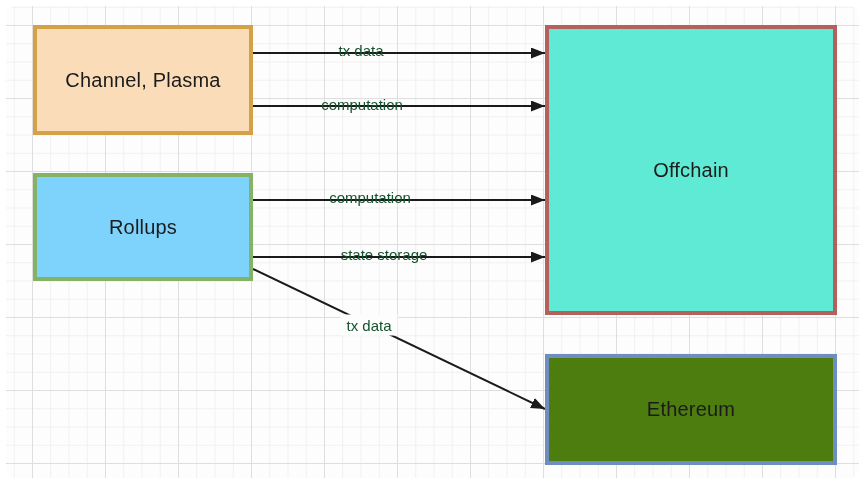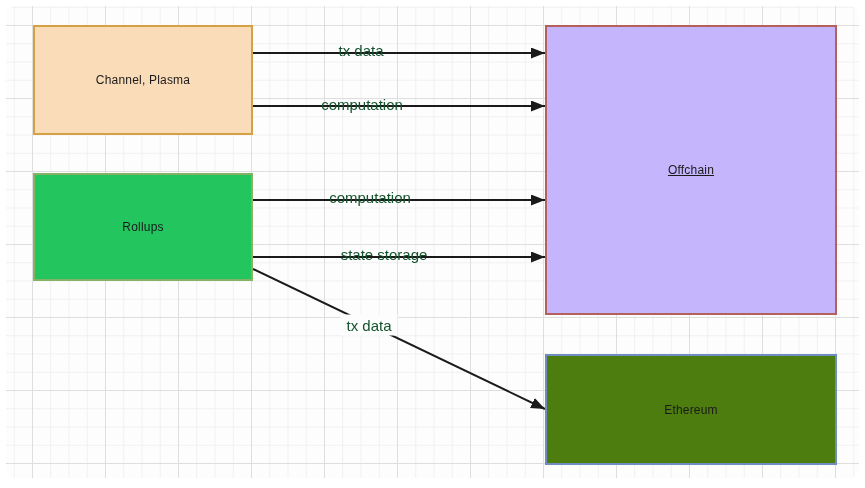--- a/index.html
+++ b/index.html
@@ -40,26 +40,26 @@
     height: 488px;
     pointer-events: none;
   }
   .edges-layer line {
     stroke: var(--edge-color, #1a1a1a);
     stroke-width: 2;
   }
   .node {
     position: absolute;
     box-sizing: border-box;
-    border: 2px solid #000000;
+    border: 4px solid #000000;
     display: flex;
     align-items: center;
     justify-content: center;
     text-align: center;
-    font-size: 12px;
+    font-size: 20px;
     color: #1b1b1b;
     letter-spacing: 0.2px;
   }
   .node-channel-plasma { left: 33px;  top: 25px;  width: 220px; height: 110px; }
   .node-rollups        { left: 33px;  top: 173px; width: 220px; height: 108px; }
   .node-offchain       { left: 545px; top: 25px;  width: 292px; height: 290px; }
   .node-ethereum       { left: 545px; top: 354px; width: 292px; height: 111px; }
   .edge-label {
     position: absolute;
     transform: translate(-50%, -50%);
@@ -95,25 +95,25 @@
     <line x1="253" y1="106" x2="545" y2="106" marker-end="url(#arrowhead)"></line>
     <line x1="253" y1="200" x2="545" y2="200" marker-end="url(#arrowhead)"></line>
     <line x1="253" y1="257" x2="545" y2="257" marker-end="url(#arrowhead)"></line>
     <line x1="253" y1="269" x2="545" y2="409" marker-end="url(#arrowhead)"></line>
   </svg>
 
   <div class="node node-channel-plasma" style="background: rgb(250, 220, 184); border-color: rgb(212, 161, 71);">
     <span>Channel, Plasma</span>
   </div>
 
-  <div class="node node-rollups" style="background: #22c55e; border-color: rgb(133, 179, 102);">
+  <div class="node node-rollups" style="background: #7dd3fc; border-color: rgb(133, 179, 102);">
     <span>Rollups</span>
   </div>
 
-  <div class="node node-offchain" style="background: #c4b5fd; border-color: rgb(180, 96, 92); text-decoration: underline;">
+  <div class="node node-offchain" style="background: #5eead4; border-color: rgb(180, 96, 92);">
     <span>Offchain</span>
   </div>
 
   <div class="node node-ethereum" style="background: #4d7c0f; border-color: rgb(109, 142, 191);">
     <span>Ethereum</span>
   </div>
 
   <div class="edge-label el-1">tx data</div>
   <div class="edge-label el-2">computation</div>
   <div class="edge-label el-3">computation</div>

